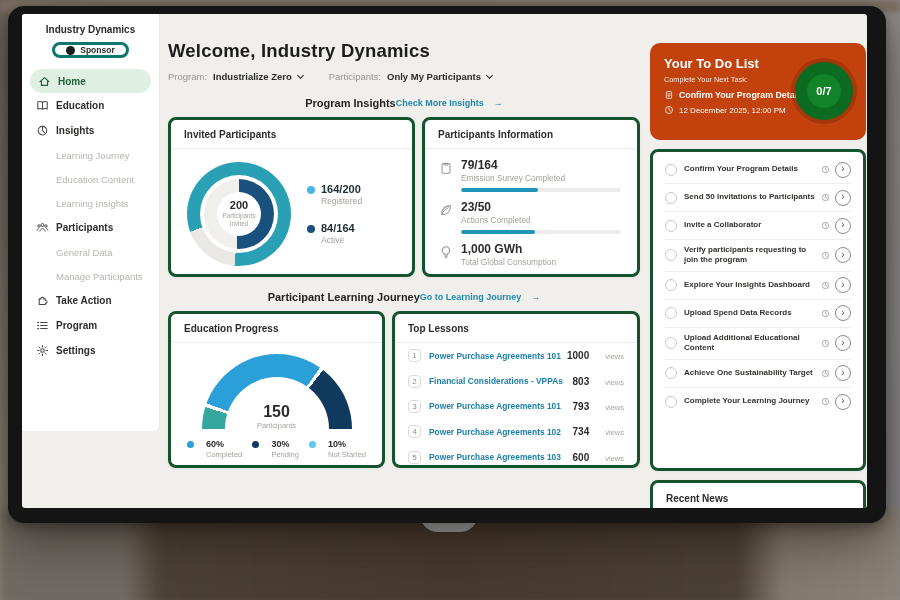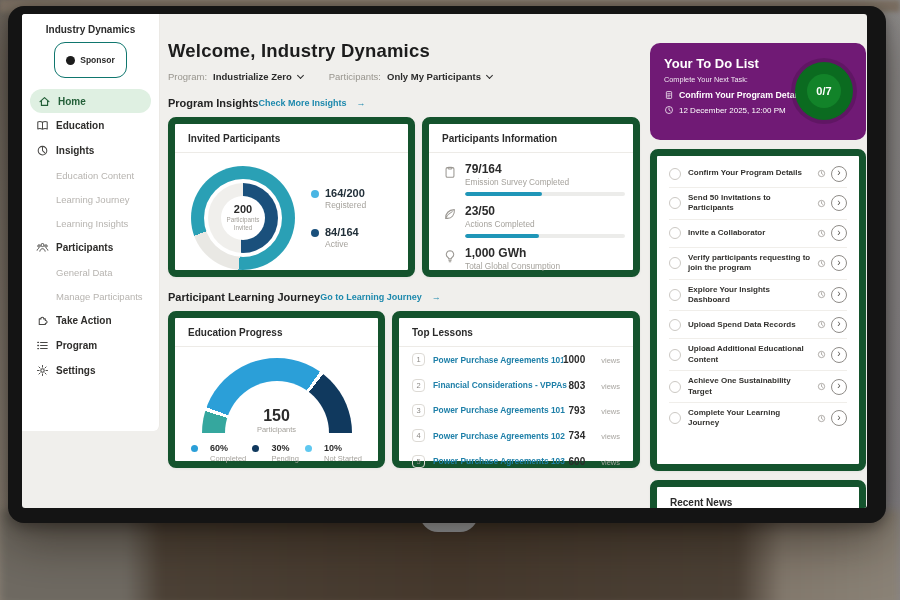--- a/index.html
+++ b/index.html
@@ -16,45 +16,45 @@
   .screen { position:absolute; left:14px; top:8px; width:845px; height:494px; background:#f0efec;
     border-radius:3px; overflow:hidden; font-size:10px; color:#2b2b2b; }
 
   
   .sidebar { position:absolute; left:0; top:0; width:138px; height:417px; background:#fff;
     border-right:1px solid #ebe9e5; border-radius:0 0 6px 0; }
   .logo { padding:13px 14px 10px; font-size:11px; font-weight:bold; letter-spacing:.4px; border-bottom:1px solid #efede9; white-space:nowrap; }
   .logo .g { color:#3e9166; } .logo .d { color:#22313a; } .logo .plus { color:#3e9166; font-size:9px; vertical-align:top; }
   .org { text-align:center; font-size:10px; font-weight:bold; margin-top:10px; }
   .badge-wrap { display:flex; justify-content:center; margin-top:7px; }
-  .badge { display:inline-flex; align-items:center; gap:5px; border:1px solid #0f766e; border-radius:11px;
-    padding:12px 11px; font-size:8.5px; font-weight:bold; background:#fff; }
+  .badge { display:inline-flex; align-items:center; gap:5px; border:3px solid #0f766e; border-radius:11px;
+    padding:0 11px; font-size:8.5px; font-weight:bold; background:#fff; }
   .badge .dot { width:9px; height:9px; border-radius:50%; background:#1c1c1c; }
   .nav { margin-top:11px; display:flex; flex-direction:column; }
   .nav-item { display:flex; align-items:center; gap:7px; height:25px; padding:0 8px 0 14px;
     font-size:10px; font-weight:bold; color:#2e2d2b; cursor:default; }
   .nav-item svg { width:13px; height:13px; color:#4a4947; flex:0 0 auto; }
   .nav-item.active { background:#dff0e2; border-radius:14px; margin:0 8px; padding-left:8px; color:#235f38; height:24px; }
   .nav-item.active svg { color:#235f38; }
   .nav-sub { height:24px; padding-left:34px; display:flex; align-items:center; font-size:9.5px; color:#b7b4b0; }
 
   
   .main { position:absolute; left:146px; top:0; width:472px; }
   .welcome { margin-top:26px; font-size:18.5px; font-weight:bold; color:#1c1c1c; letter-spacing:.2px; }
   .filters { display:flex; align-items:center; gap:26px; margin-top:9px; }
   .filter { display:flex; align-items:center; gap:6px; font-size:9.5px; }
   .filter .lab { color:#98958e; }
   .filter .val { font-weight:bold; color:#2b2b2b; }
   .chev { width:5px; height:5px; border-right:1.5px solid #2b2b2b; border-bottom:1.5px solid #2b2b2b;
     transform:rotate(45deg); display:inline-block; margin-top:-3px; }
-  .sec-row { display:flex; align-items:center; justify-content:flex-start; margin-top:15px; }
+  .sec-row { display:flex; align-items:center; justify-content:center; margin-top:15px; }
   .sec-title { font-size:11px; font-weight:bold; color:#232323; }
   .sec-link { font-size:9px; font-weight:bold; color:#1d89ad; display:flex; align-items:center; gap:10px; cursor:pointer; }
   .cards-row { display:flex; justify-content:space-between; margin-top:8px; }
-  .card { background:#fff; border:7px solid #14532d; border-radius:8px; box-shadow:0 1px 3px rgba(0,0,0,.05); }
+  .card { background:#fff; border:3px solid #14532d; border-radius:8px; box-shadow:0 1px 3px rgba(0,0,0,.05); }
   .card-title { padding:9px 13px 8px; border-bottom:1px solid #edebe7; font-size:10px; font-weight:bold; }
 
   
   .card-invited { width:247px; height:160px; }
   .invited-body { display:flex; align-items:center; padding:0 12px 0 16px; height:129px; }
   .donut { position:relative; width:104px; height:104px; border-radius:50%;
     background:conic-gradient(from 250deg,#2aa0b5 0deg 295deg,#e9e8e4 295deg 360deg); }
   .donut-mid { position:absolute; inset:13px; border-radius:50%; background:#fff; }
   .donut-inner { position:absolute; inset:17px; border-radius:50%;
     background:conic-gradient(#1a507c 0deg 184deg,#f0efec 184deg 360deg); }
@@ -99,21 +99,21 @@
   .rank { width:13px; height:13px; border:1px solid #dddad5; border-radius:4px; font-size:7.5px; color:#8b8884;
     display:flex; align-items:center; justify-content:center; flex:0 0 auto; }
   .lesson-title { flex:1; margin-left:8px; font-size:8.4px; font-weight:bold; color:#1d7fa8; cursor:pointer;
     white-space:nowrap; overflow:hidden; }
   .views { display:flex; align-items:baseline; gap:16px; }
   .views .n { font-size:10px; font-weight:bold; color:#2b2b2b; }
   .views .s { font-size:7.5px; color:#a8a5a0; }
 
   
   .rightcol { position:absolute; left:628px; top:29px; width:216px; }
-  .todo-hero { position:relative; background:#701a75; border-radius:10px; height:97px; padding:13px 14px;
+  .todo-hero { position:relative; background:#c2410c; border-radius:10px; height:97px; padding:13px 14px;
     color:#fff; overflow:hidden; }
   .todo-hero .t { font-size:13px; font-weight:bold; }
   .todo-hero .st { font-size:7.3px; opacity:.9; margin-top:4px; }
   .hero-line { display:flex; align-items:center; gap:5px; margin-top:6px; font-size:8.8px; font-weight:bold; }
   .hero-line.small { font-size:8px; font-weight:normal; margin-top:5px; }
   .hero-line svg { width:10px; height:10px; }
   .ring { position:absolute; right:13px; top:19px; width:58px; height:58px; border-radius:50%;
     background:#0b6b20; box-shadow:0 0 0 4px rgba(0,0,0,.14); display:flex; align-items:center; justify-content:center; }
   .ring-inner { width:34px; height:34px; border-radius:50%; background:#128329;
     display:flex; align-items:center; justify-content:center; font-size:11px; font-weight:bold; }
@@ -164,24 +164,24 @@
         <span>Education</span>
       </div>
       <div class="nav-item">
         <svg viewBox="0 0 16 16">
               <circle cx="8" cy="8.2" r="5.3" fill="none" stroke="currentColor" stroke-width="1.3"></circle>
               <path d="M8 8.2V2.9M8 8.2l3.8 3.6" fill="none" stroke="currentColor" stroke-width="1.3"></path>
             </svg>
         <span>Insights</span>
       </div>
       <div class="nav-sub">
+            <span>Learning Journey</span>
+          </div>
+      <div class="nav-sub">
             <span>Education Content</span>
-          </div>
-      <div class="nav-sub">
-            <span>Learning Journey</span>
           </div>
       <div class="nav-sub">
             <span>Learning Insights</span>
           </div>
       <div class="nav-item">
         <svg viewBox="0 0 16 16">
               <g fill="none" stroke="currentColor" stroke-width="1.2">
                 <circle cx="8" cy="5" r="1.9"></circle>
                 <circle cx="3.7" cy="6.2" r="1.5"></circle>
                 <circle cx="12.3" cy="6.2" r="1.5"></circle>

